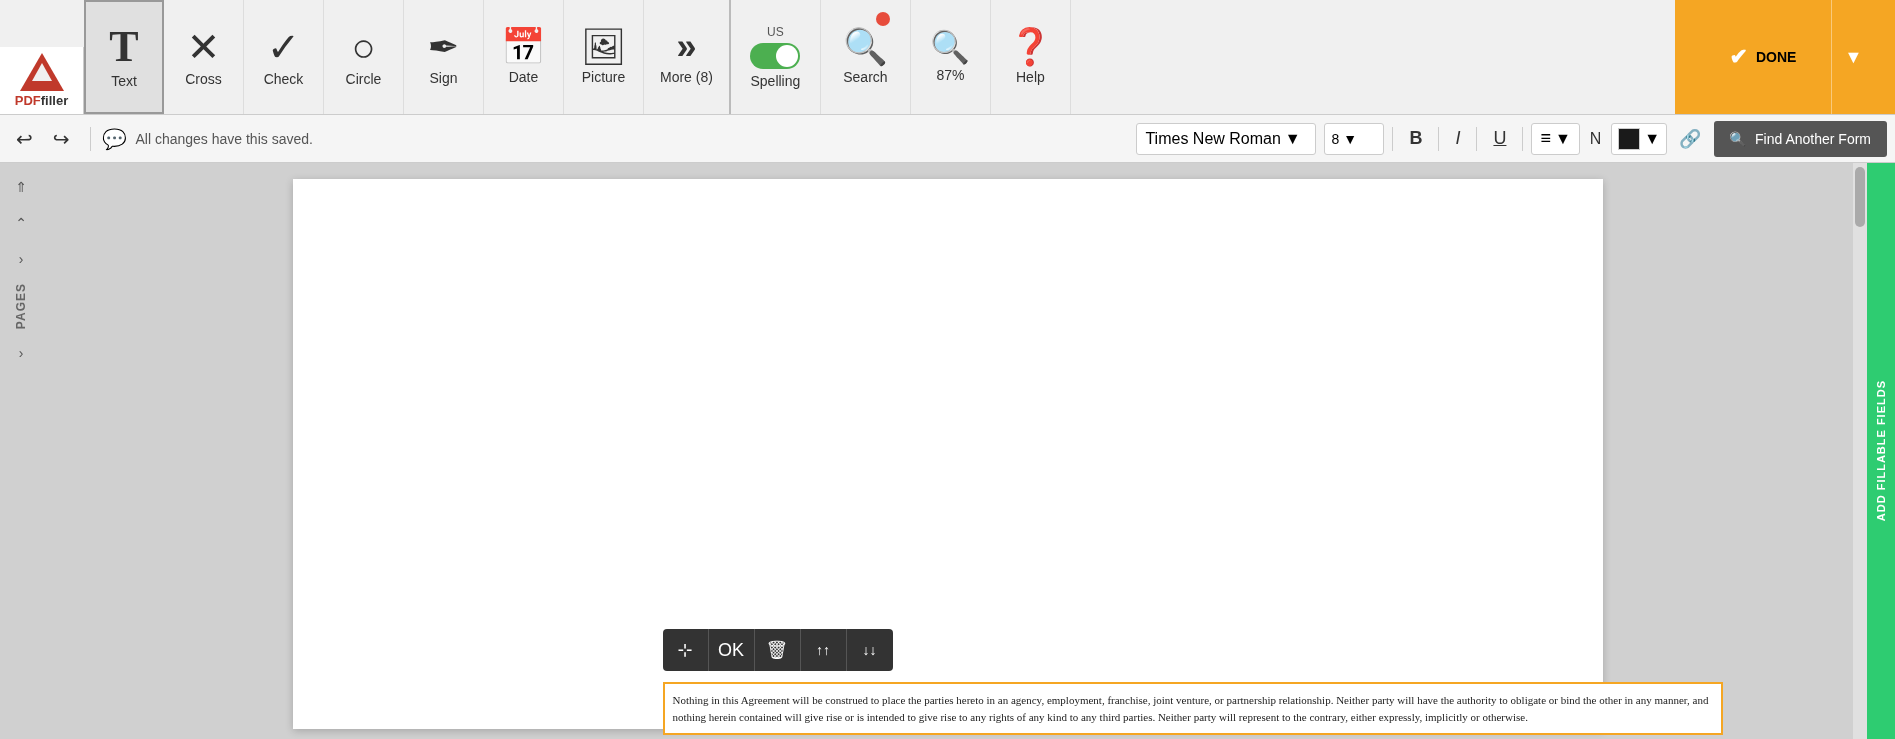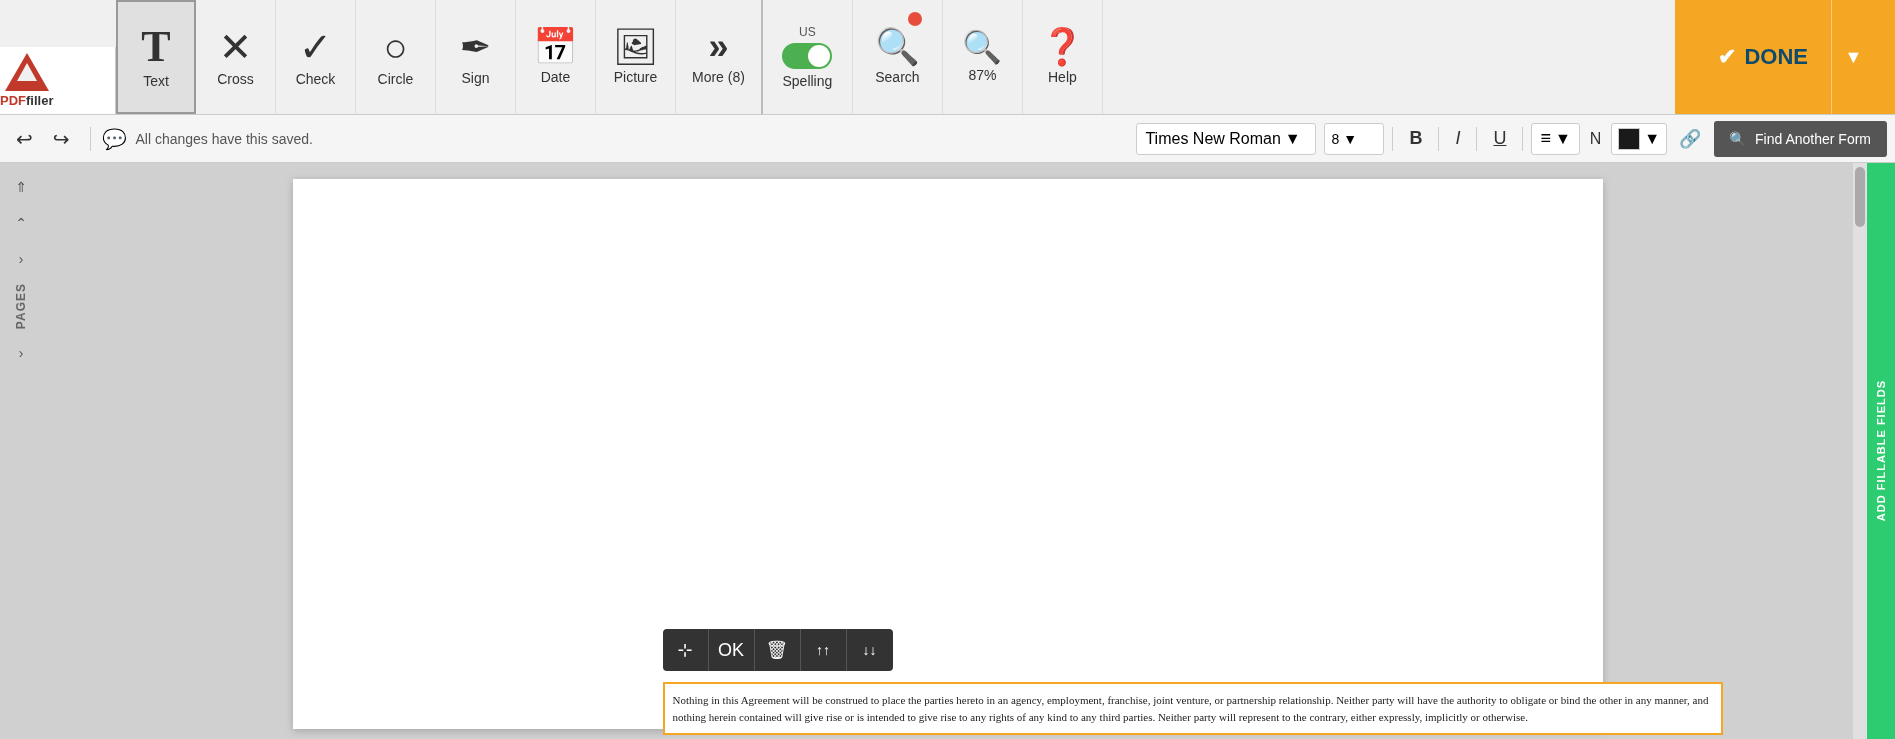--- a/index.html
+++ b/index.html
@@ -11,21 +11,22 @@
       align-items: stretch;
       background: #f0f0f0;
       border-bottom: 1px solid #ccc;
       height: 115px;
       width: 100%;
     }
 
     .logo-area {
       display: flex;
       align-items: center;
-      width: 116px;
+      justify-content: center;
+      width: 84px;
       background: #fff;
       border-right: 1px solid #ccc;
       flex-shrink: 0;
       margin-top: 47px;
     }
 
     .logo-icon {
       display: flex;
       flex-direction: column;
       align-items: center;
@@ -550,21 +551,21 @@
 
     <div class="help-area toolbar-item">
       <span class="icon" style="font-size:36px;">❓</span>
       <span class="label">Help</span>
     </div>
   </div>
 
   <div class="done-btn" style="display:flex; align-items:stretch; background:#f5a623; min-width:220px;">
     <div class="done-btn-main">
       <span style="font-size:22px; color:white;">✔</span>
-      <span style="color:#0c4a6e; font-size:22px; font-weight:bold;">DONE</span>
+      <span style="color:#000000; font-size:14px; font-weight:bold;">DONE</span>
     </div>
     <div class="done-btn-dropdown" style="color:white;">
       <span>▼</span>
     </div>
   </div>
 </div>
 
 <div id="format-toolbar">
 
   <div class="undo-redo">

